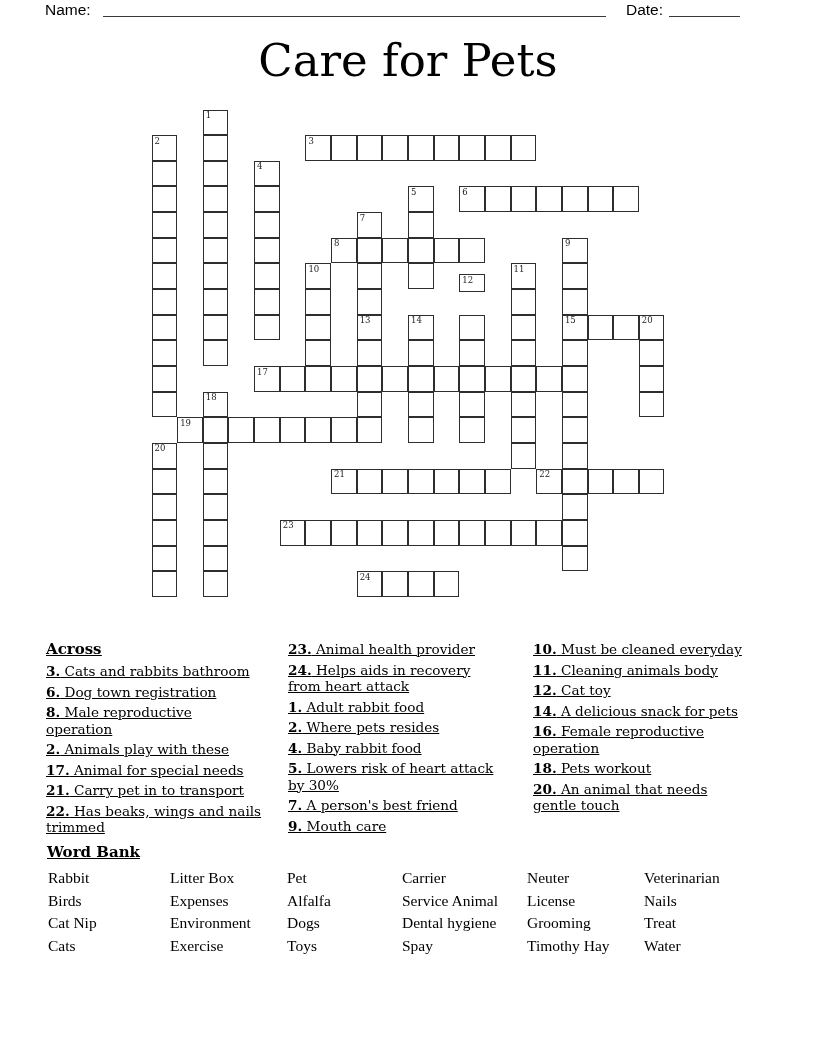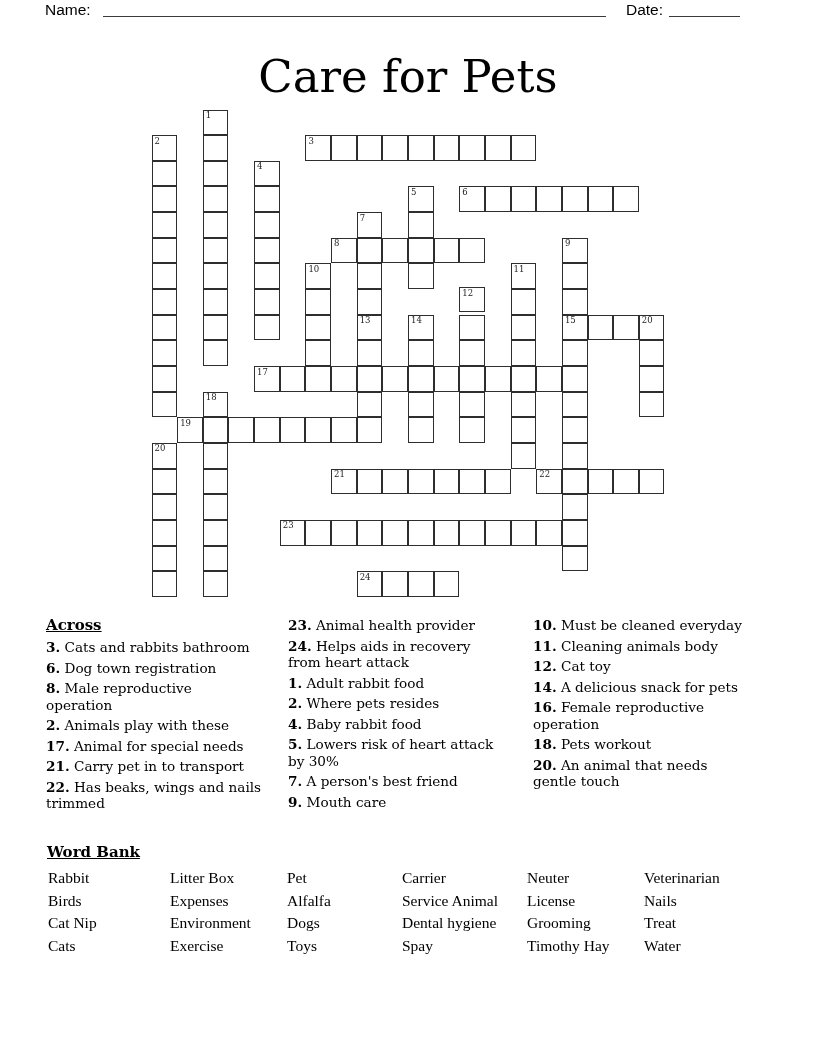--- a/index.html
+++ b/index.html
@@ -10,30 +10,30 @@
   .hdr-label{position:absolute;top:1px;font-family:"Liberation Sans",sans-serif;
              font-size:15.5px;line-height:17px;color:#000;}
   #name-label{left:45px;}
   #date-label{left:626px;}
   .blank-line{position:absolute;top:0;height:16px;border-bottom:1.6px solid #3a3a3a;}
   #name-line{left:103px;width:503px;}
   #date-line{left:669px;width:71px;}
 
   
   .title{position:absolute;top:33px;left:0;width:100%;text-align:center;
-         font-family:"DejaVu Serif",serif;font-size:45px;line-height:1.25;color:#000;margin-top:16px;}
+         font-family:"DejaVu Serif",serif;font-size:45px;line-height:1.25;color:#000;}
 
   
   #grid{position:absolute;left:0;top:0;width:816px;height:620px;}
   .cell{position:absolute;background:#fff;border:1.5px solid #2e2e2e;box-sizing:border-box;}
   .cellnum{position:absolute;top:0.5px;left:2px;font-size:8.5px;line-height:9px;
            font-family:"DejaVu Serif",serif;color:#1c1c1c;}
 
   
-  .clue-col{position:absolute;top:617px;font-size:13.6px;line-height:16.5px;}
+  .clue-col{position:absolute;top:641px;font-size:13.6px;line-height:16.5px;text-decoration:underline;}
   #clue-col-1{left:46px;width:232px;}
   #clue-col-2{left:288px;width:222px;}
   #clue-col-3{left:533px;width:226px;}
   .clue{margin:0 0 4px 0;white-space:pre-line;}
   .clue b{font-weight:bold;}
   .clue-header{font-weight:bold;text-decoration:underline;font-size:15px;
                line-height:17px;margin:0 0 5px 0;}
 
   
   #word-bank-label{position:absolute;left:47px;top:844px;font-weight:bold;
@@ -156,21 +156,21 @@
       <div class="cell" style="left: 510.6px; top: 263.4px; width: 25.65px; height: 25.65px;">
         <span class="cellnum">11</span>
       </div>
       <div class="cell" style="left: 510.6px; top: 289.05px; width: 25.65px; height: 25.65px;"></div>
       <div class="cell" style="left: 510.6px; top: 314.7px; width: 25.65px; height: 25.65px;"></div>
       <div class="cell" style="left: 510.6px; top: 340.35px; width: 25.65px; height: 25.65px;"></div>
       <div class="cell" style="left: 510.6px; top: 366px; width: 25.65px; height: 25.65px;"></div>
       <div class="cell" style="left: 510.6px; top: 391.65px; width: 25.65px; height: 25.65px;"></div>
       <div class="cell" style="left: 510.6px; top: 417.3px; width: 25.65px; height: 25.65px;"></div>
       <div class="cell" style="left: 510.6px; top: 442.95px; width: 25.65px; height: 25.65px;"></div>
-      <div class="cell" style="left: 459.3px; top: 287px; width: 25.65px; height: 25px; text-align: center;">
+      <div class="cell" style="left: 459.3px; top: 274px; width: 25.65px; height: 18px; text-align: center;">
         <span class="cellnum">12</span>
       </div>
       <div class="cell" style="left: 459.3px; top: 314.7px; width: 25.65px; height: 25.65px;"></div>
       <div class="cell" style="left: 459.3px; top: 340.35px; width: 25.65px; height: 25.65px;"></div>
       <div class="cell" style="left: 459.3px; top: 366px; width: 25.65px; height: 25.65px;"></div>
       <div class="cell" style="left: 459.3px; top: 391.65px; width: 25.65px; height: 25.65px;"></div>
       <div class="cell" style="left: 459.3px; top: 417.3px; width: 25.65px; height: 25.65px;"></div>
       <div class="cell" style="left: 356.7px; top: 314.7px; width: 25.65px; height: 25.65px;">
         <span class="cellnum">13</span>
       </div>

